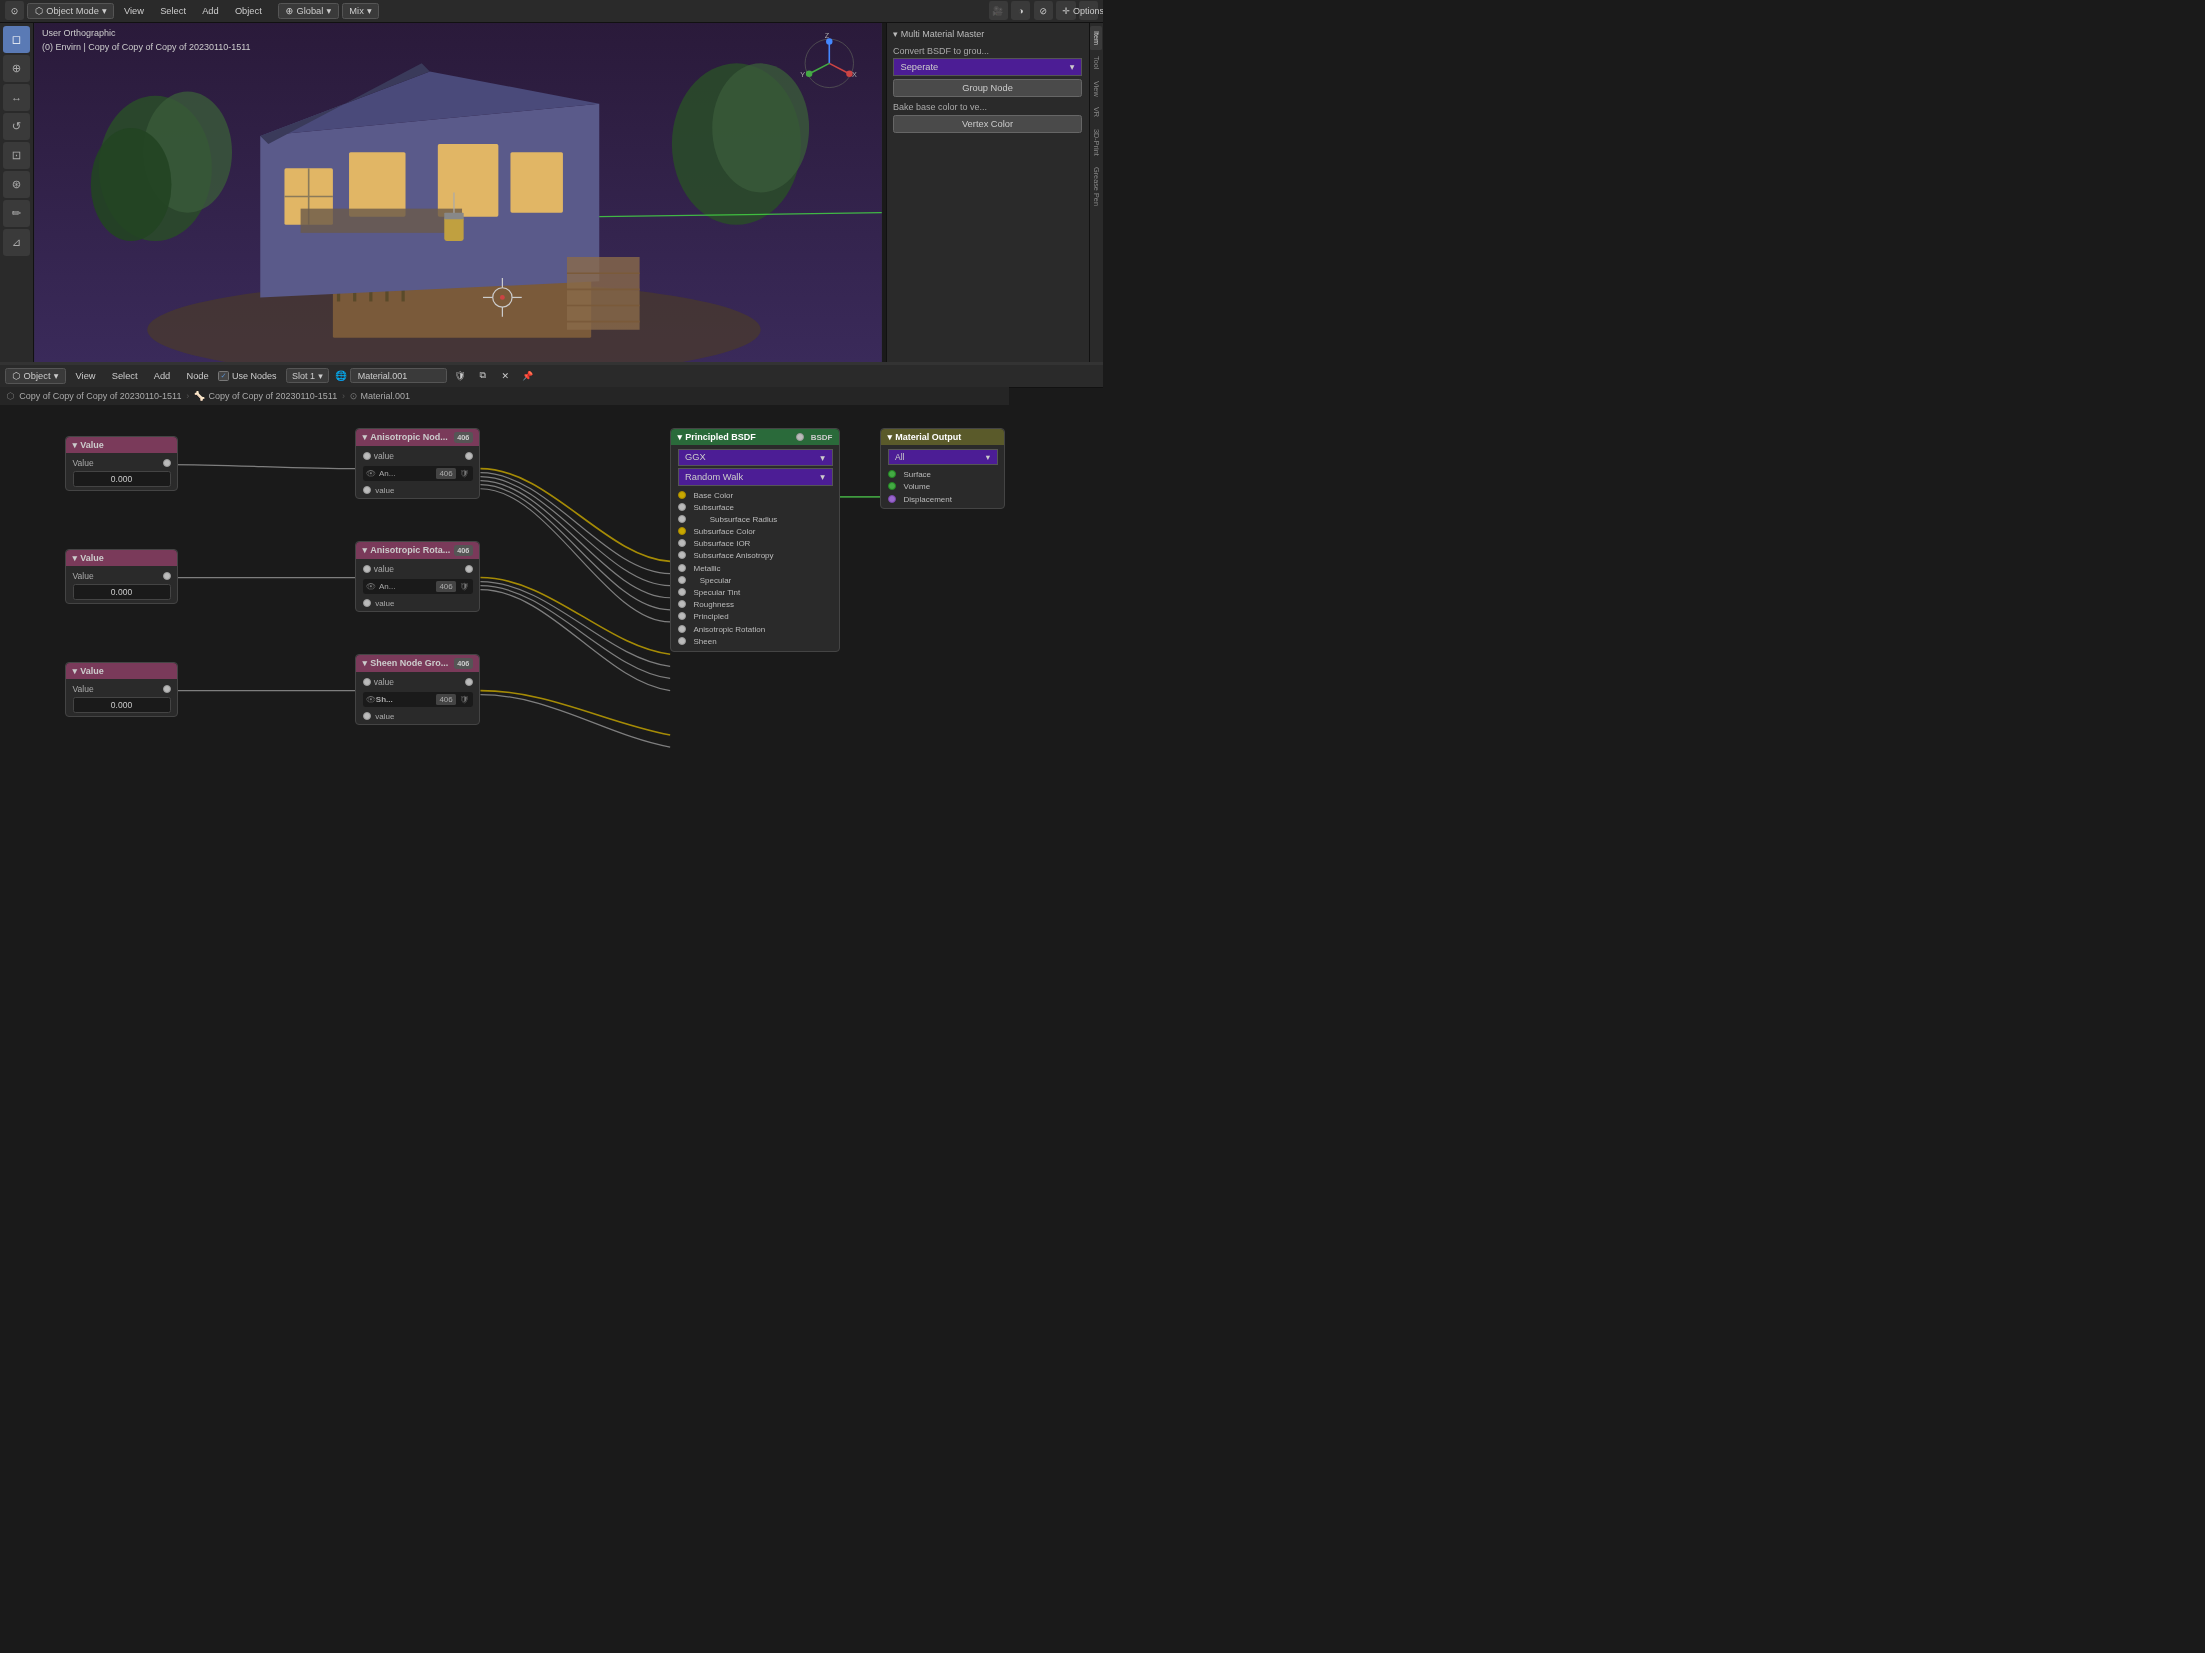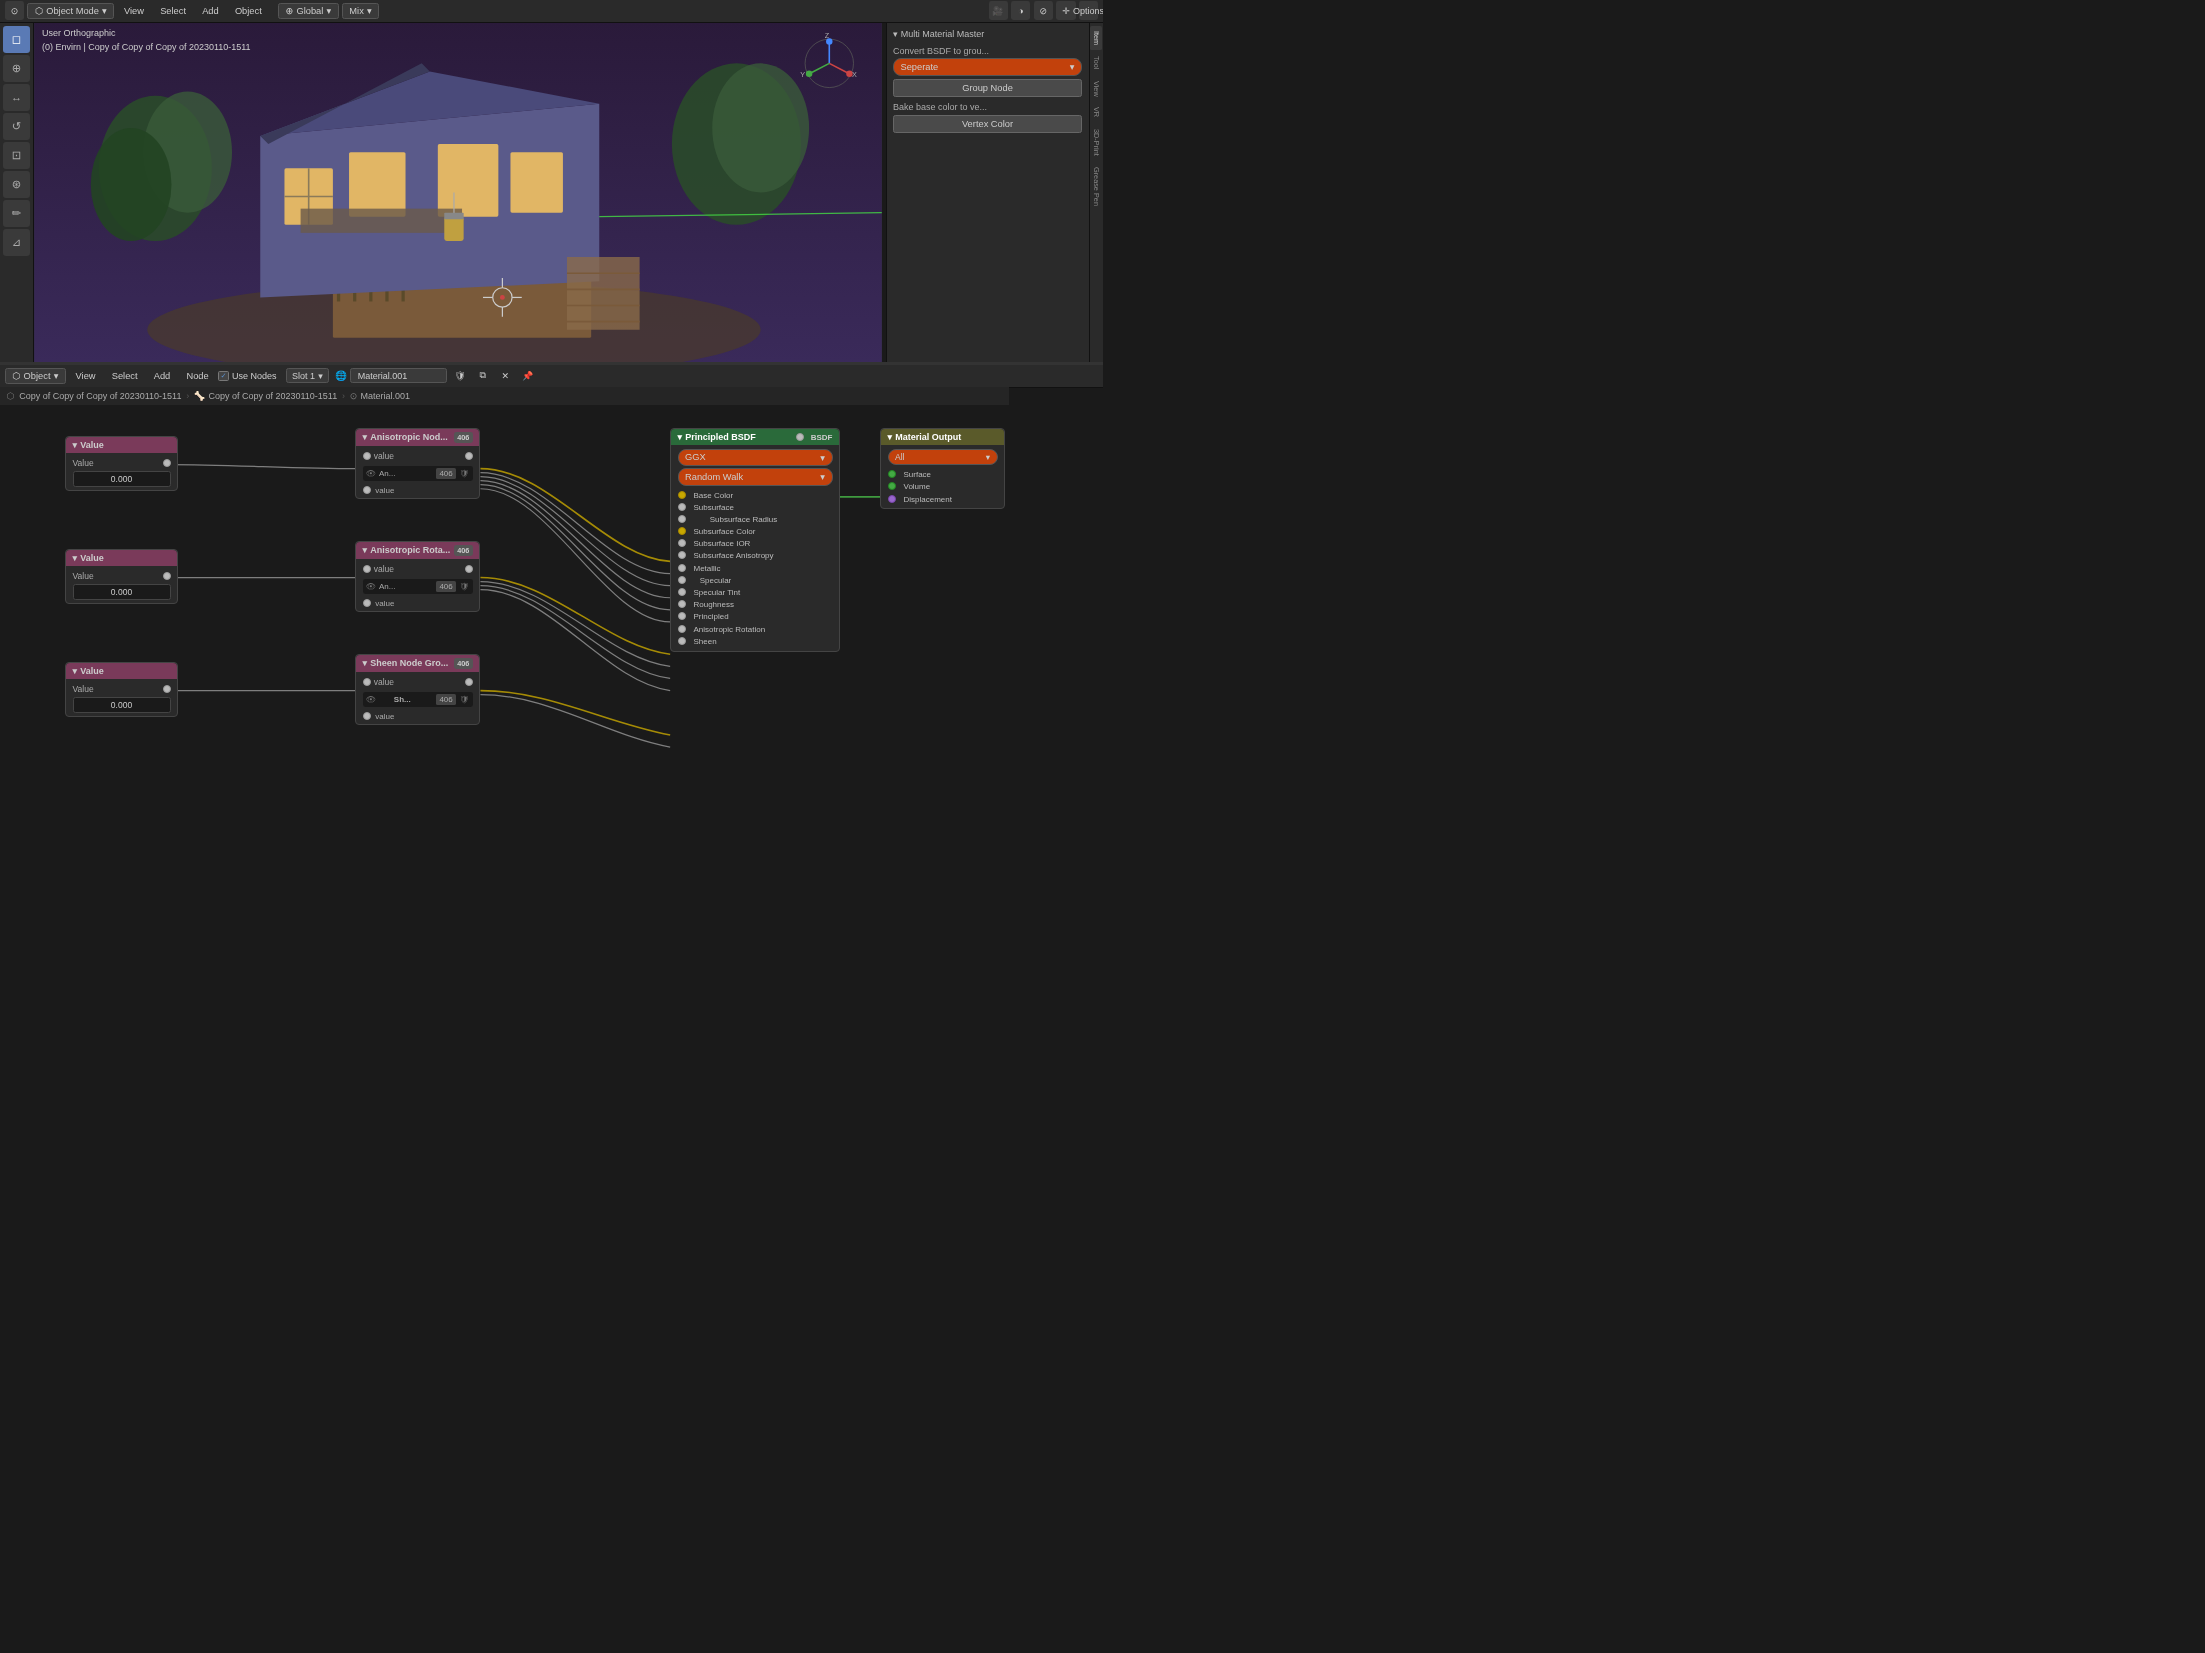--- a/index.html
+++ b/index.html
@@ -116,23 +116,23 @@
       color: #bbb;
       margin-bottom: 6.5px;
       display: flex; align-items: center; gap: 3.2px;
     }
     .right-panel-label {
       font-size: 9px;
       color: #aaa;
       margin: 4.8px 0 2.4px;
     }
     .dropdown-row {
-      background: #c2410c;
+      background: #4c1d95;
       border: 0.8px solid #555;
-      border-radius: 8px;
+      border-radius: 0;
       padding: 2.4px 6.5px;
       display: flex;
       align-items: center;
       justify-content: space-between;
       cursor: pointer;
       font-size: 9.3px;
       color: #ccc;
       margin-bottom: 3.2px;
     }
     .btn-full {
@@ -680,21 +680,21 @@
       <span style="background:#555; border-radius:2.4px; padding:0.8px 3.2px; font-size:7.3px; margin-left:auto;">406</span>
     </div>
     <div class="node-body">
       <div class="node-row">
         <span class="socket white"></span>
         <span style="margin-left:3.2px;">value</span>
         <span class="socket white right"></span>
       </div>
       <div class="node-row" style="margin-top:3.2px; background:#1a1a1a; border-radius:2.4px; padding:2.4px 3.2px;">
         <span style="font-size:8px; color:#777;">👁</span>
-        <span style="margin-left:18px; font-size:8px;font-weight:bold;">Sh...</span>
+        <span style="margin-left:0; font-size:8px;font-weight:bold;">Sh...</span>
         <span style="margin-left:auto; background:#444; padding:0.8px 3.2px; border-radius:1.6px; font-size:8px;">406</span>
         <span style="margin-left:3.2px; font-size:8px; color:#777;">🛡</span>
       </div>
     </div>
     <div style="display:flex; align-items:center; padding:1.6px 6.5px 3.2px;">
       <span class="socket white"></span>
       <span style="margin-left:4.8px; font-size:8px; color:#aaa;">value</span>
     </div>
   </div>
 

